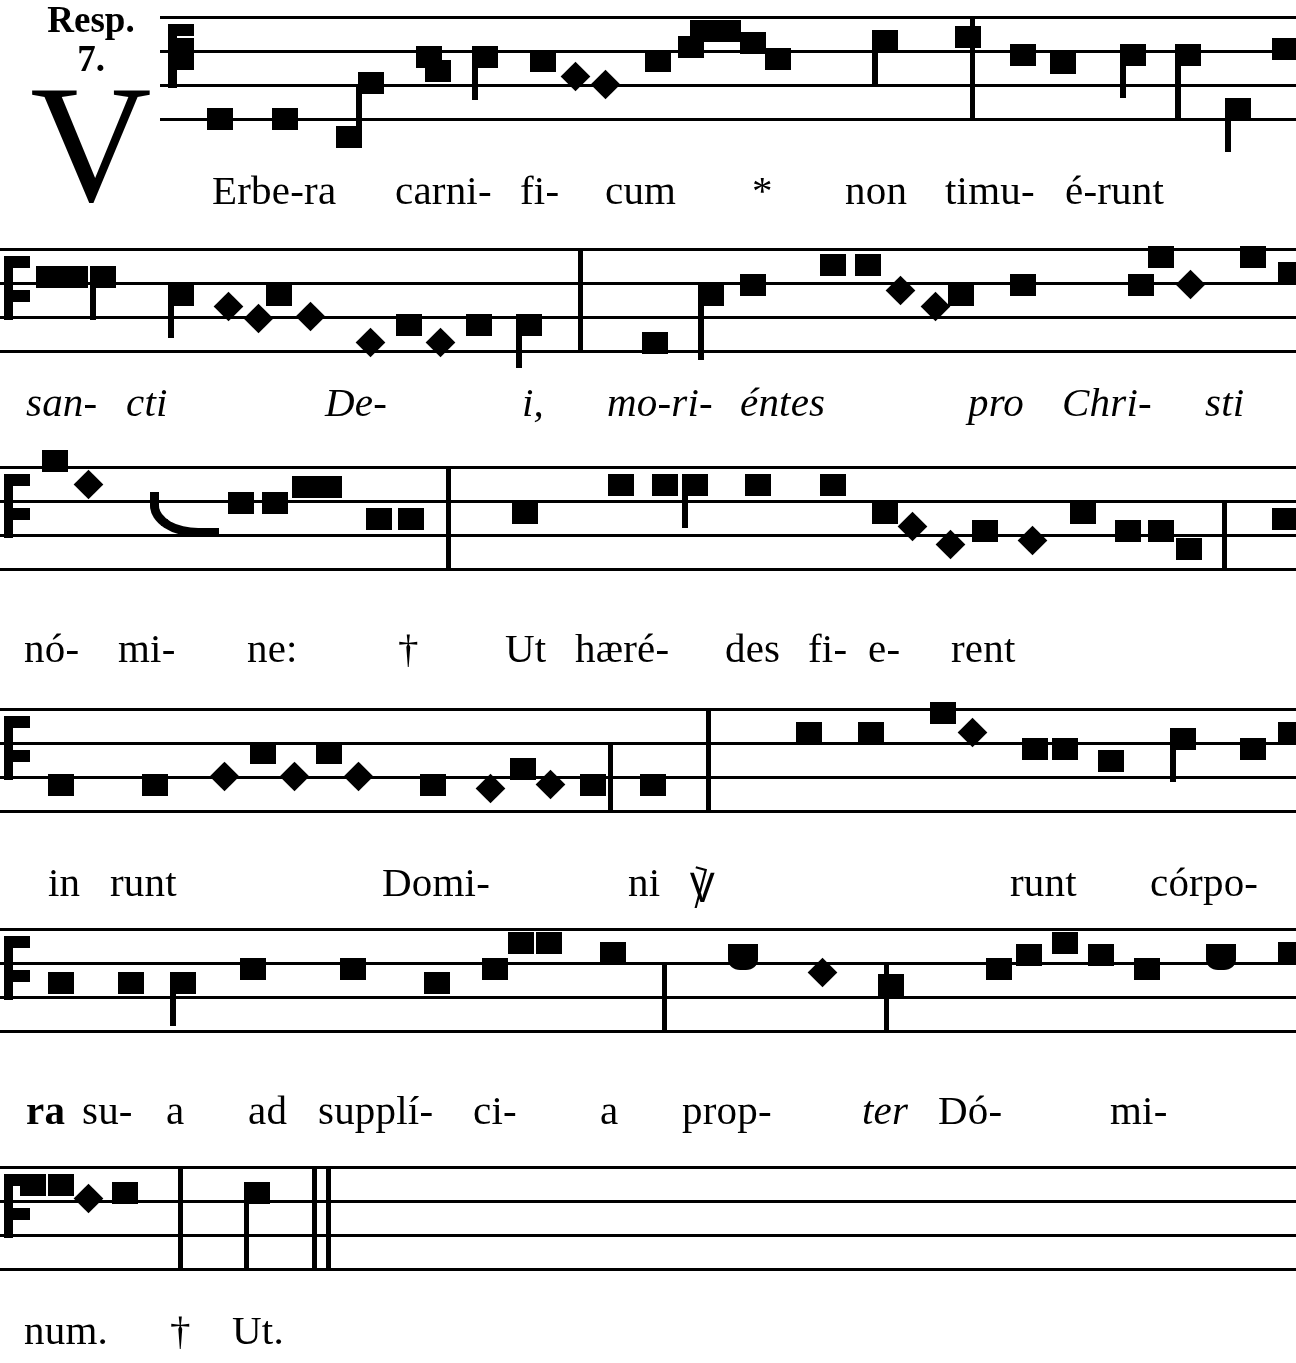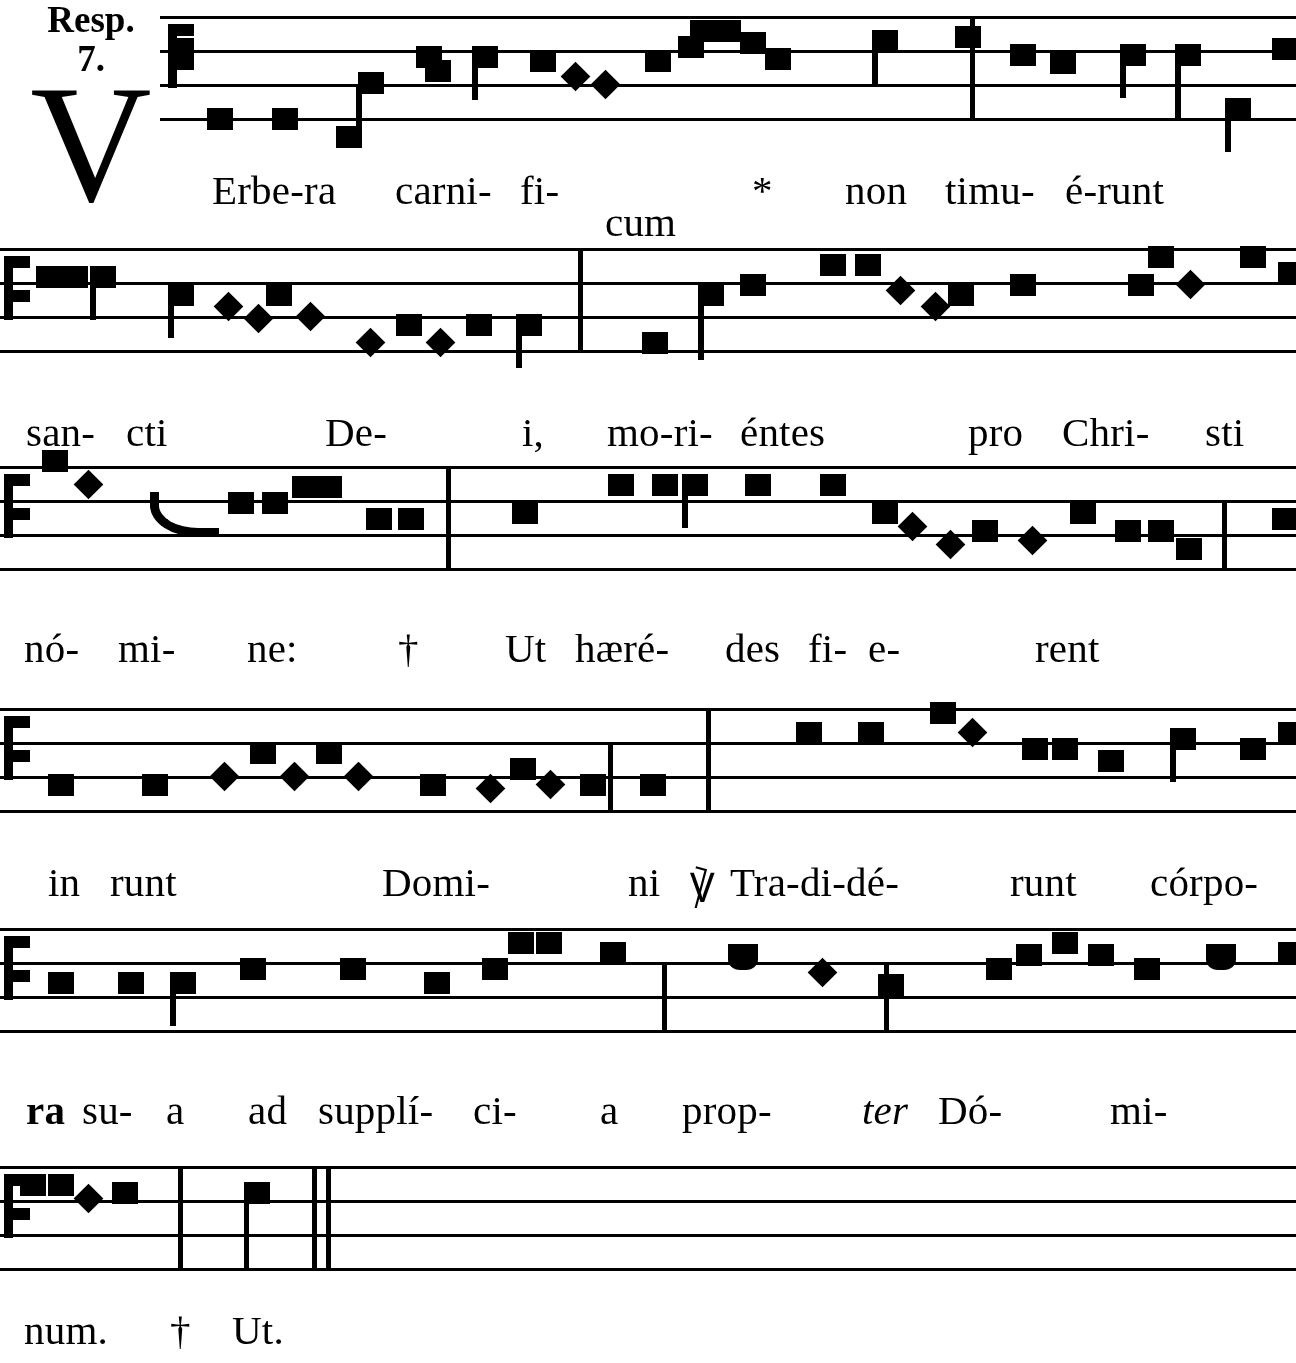--- a/index.html
+++ b/index.html
@@ -280,56 +280,55 @@
         <div class="pu" style="left: 20px; top: 16px;"></div>
         <div class="pu" style="left: 48px; top: 16px;"></div>
         <div class="dia" style="left: 78px; top: 30px;"></div>
         <div class="pu" style="left: 112px; top: 24px;"></div>
         <div class="pu" style="left: 244px; top: 24px;"></div>
       </div>
       <div class="textline" style="position: absolute; left: 0px; top: 160px; width: 1296px;">
         <span style="left: 212px;">Erbe-ra</span>
         <span style="left: 395px;">carni-</span>
         <span style="left: 520px;">fi-</span>
-        <span style="left: 605px; margin-top: 32px;">cum</span>
+        <span style="left: 605px;">cum</span>
         <span style="left: 752px;">*</span>
         <span style="left: 845px;">non</span>
         <span style="left: 945px;">timu-</span>
         <span style="left: 1065px;">é-runt</span>
       </div>
-      <div class="textline" style="position: absolute; left: 0px; top: 402px; width: 1296px;">
+      <div class="textline" style="position: absolute; left: 0px; top: 372px; width: 1296px; font-style: italic;">
         <span style="left: 26px;">san-</span>
         <span style="left: 126px;">cti</span>
         <span style="left: 325px;">De-</span>
         <span style="left: 522px;">i,</span>
         <span style="left: 607px;">mo-ri-</span>
         <span style="left: 740px;">éntes</span>
         <span style="left: 968px;">pro</span>
         <span style="left: 1062px;">Chri-</span>
         <span style="left: 1205px;">sti</span>
       </div>
       <div class="textline" style="position: absolute; left: 0px; top: 618px; width: 1296px;">
         <span style="left: 24px;">nó-</span>
         <span style="left: 118px;">mi-</span>
         <span style="left: 247px;">ne:</span>
         <span style="left: 398px;">†</span>
         <span style="left: 505px;">Ut</span>
         <span style="left: 575px;">hæré-</span>
         <span style="left: 725px;">des</span>
         <span style="left: 808px;">fi-</span>
         <span style="left: 868px;">e-</span>
-        <span style="left: 1035px;">rent</span>
+        <span style="left: 951px;">rent</span>
       </div>
       <div class="textline" style="position: absolute; left: 0px; top: 852px; width: 1296px;">
         <span style="left: 48px;">in</span>
         <span style="left: 110px;">runt</span>
         <span style="left: 382px;">Domi-</span>
         <span style="left: 628px;">ni</span>
         <span style="left: 690px;">℣</span>
-        <span style="left: 730px;">Tra-di-dé-</span>
         <span style="left: 1010px;">runt</span>
         <span style="left: 1150px;">córpo-</span>
       </div>
       <div class="textline" style="position: absolute; left: 0px; top: 1080px; width: 1296px;">
         <span style="left: 26px; font-weight: bold;">ra</span>
         <span style="left: 82px;">su-</span>
         <span style="left: 166px;">a</span>
         <span style="left: 248px;">ad</span>
         <span style="left: 318px;">supplí-</span>
         <span style="left: 473px;">ci-</span>

